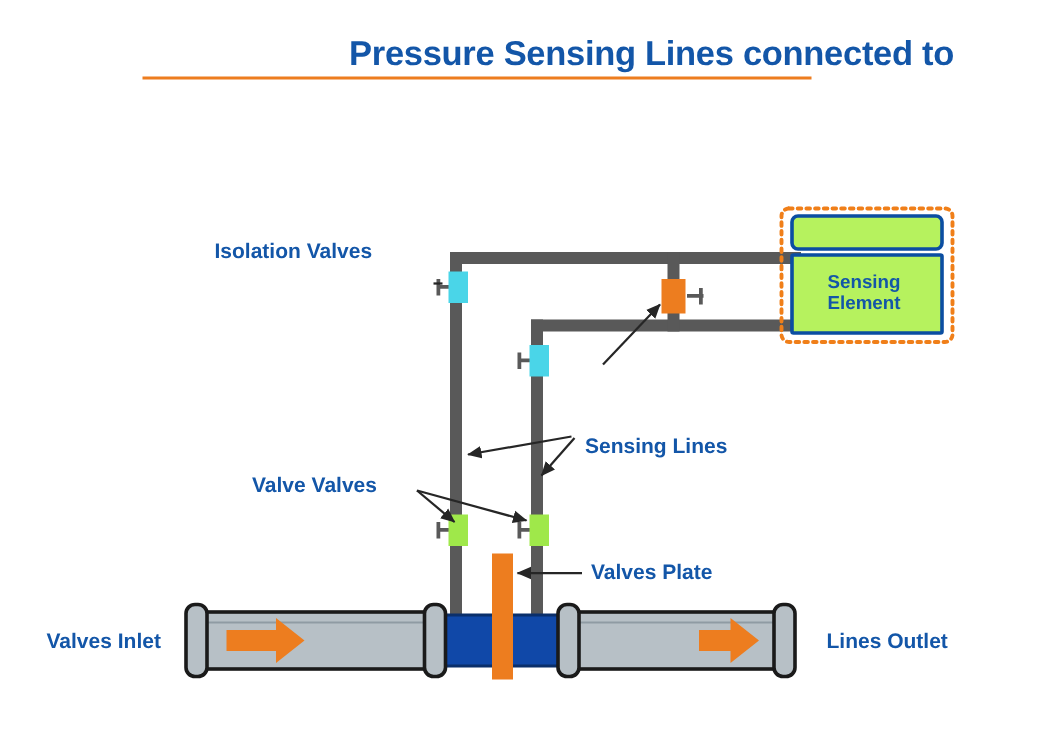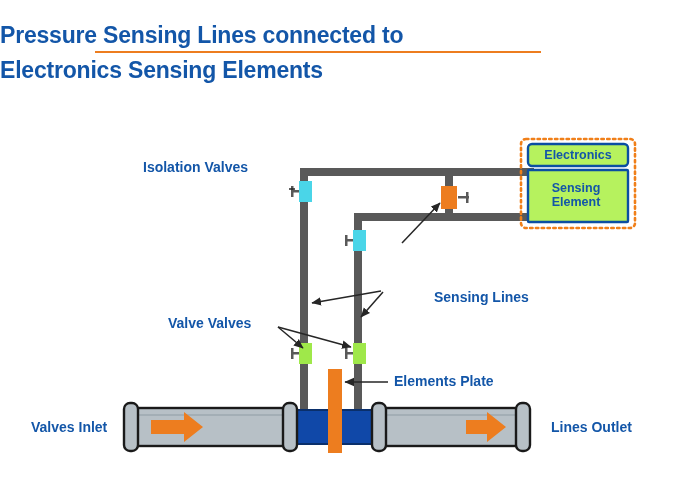--- a/index.html
+++ b/index.html
@@ -24,21 +24,21 @@
     position: absolute;
     left: 0; top: 0;
     width: 700px;
     height: 500px;
   }
   .title-block {
     position: absolute;
     left: 0;
     top: 20px;
     width: 636px;
-    text-align: left;
+    text-align: right;
   }
   .title-line {
     color: #1356a8;
     font-weight: bold;
     font-size: 23px;
     line-height: 30px;
     letter-spacing: -0.2px;
     font-family: "Liberation Sans", sans-serif;
   }
   .title-rule {
@@ -68,21 +68,20 @@
   }
 </style>
 </head>
 <body>
 
 <div id="diagram-root">
 
   <div class="title-block">
     <div class="title-line">Pressure Sensing Lines connected to</div>
     <div class="title-rule"></div>
-    <div class="title-line">Electronics Sensing Elements</div>
   </div>
 
   <svg class="diagram-svg" viewBox="0 0 700 500">
 
     <g>
 
       <rect x="300" y="168" width="234" height="8" fill="#595959"></rect>
 
       <rect x="300" y="168" width="8" height="250" fill="#595959"></rect>
 
@@ -163,28 +162,27 @@
     <g>
       <rect x="521" y="139" width="114" height="89" rx="5" ry="5" fill="none" stroke="#f07f19" stroke-width="2.6" stroke-dasharray="2.4 3.4" stroke-linecap="round"></rect>
       <rect x="528" y="144" width="100" height="22" rx="4" ry="4" fill="#b6f25e" stroke="#0b4ea2" stroke-width="2.4"></rect>
       <rect x="528" y="170" width="100" height="52" rx="1" ry="1" fill="#b6f25e" stroke="#0b4ea2" stroke-width="2.4"></rect>
     </g>
   </svg>
 
   <div class="lbl" style="left:143px; top:158px;">Isolation Valves</div>
 
 
-  <div class="lbl" style="left:390px; top:288px;margin-left:44px;">Sensing Lines</div>
+  <div class="lbl" style="left:390px; top:288px;">Sensing Lines</div>
 
   <div class="lbl" style="left:168px; top:314px;">Valve Valves</div>
 
-  <div class="lbl" style="left:394px; top:372px;">Elements Plate</div>
+  <div class="lbl" style="left:394px; top:372px;">Valves Plate</div>
 
   <div class="lbl" style="left:31px; top:418px;">Valves Inlet</div>
 
   <div class="lbl" style="left:551px; top:418px;">Lines Outlet</div>
 
-  <div class="box-lbl" style="left:528px; top:148px; width:100px;">Electronics</div>
 
   <div class="box-lbl" style="left:528px; top:181px; width:96px;">Sensing
 Element</div>
 
 </div>
 
 </body></html>

